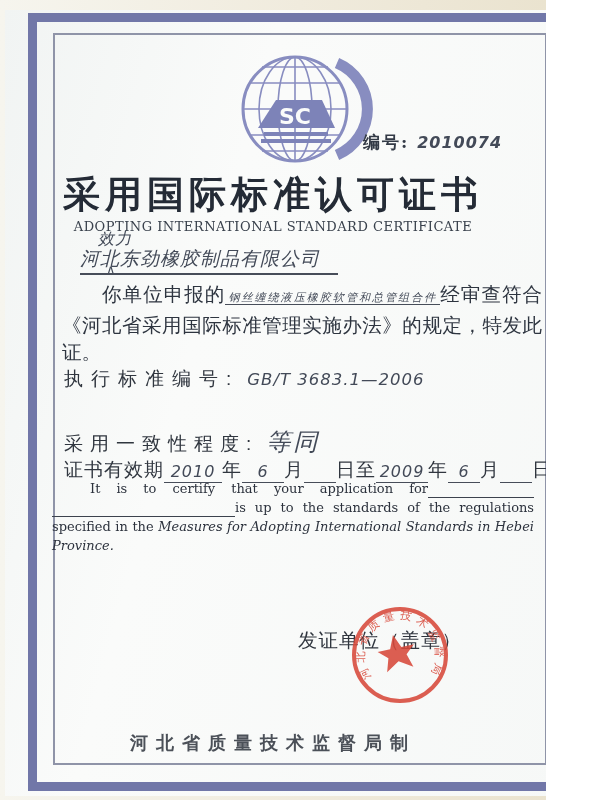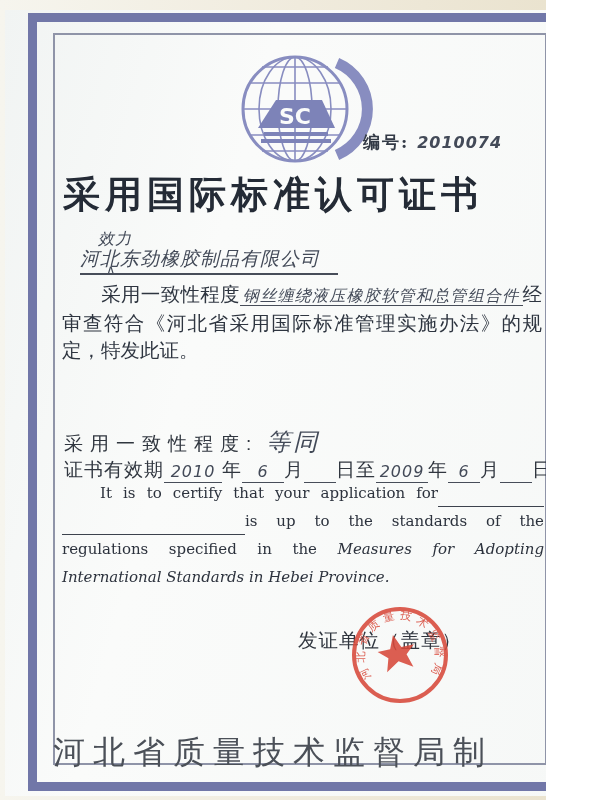--- a/index.html
+++ b/index.html
@@ -40,49 +40,49 @@
   .caret{left:106px;top:262px;font-size:13px;color:#434a58;}
   .company-line{
     left:80px;top:246px;width:258px;height:27px;
     border-bottom:2px solid #474d59;font-size:19px;white-space:nowrap;
   }
   .body-cn{
     left:62px;top:281px;width:480px;font-size:19.5px;line-height:27.5px;
     text-align:justify;color:#2e3540;
   }
   .body-cn .indent{display:inline-block;width:39px;}
-  .u-hw{border-bottom:1.5px solid #474d59;font-size:16px;padding:0 3px;}
+  .u-hw{border-bottom:1.5px solid #474d59;font-size:11px;padding:0 3px;}
   .field{left:64px;white-space:nowrap;font-size:19px;color:#30363f;}
   .field .val{font-size:16.5px;margin-left:8px;}
   .f-exec{top:366px;letter-spacing:8px;}
   .f-exec .val{letter-spacing:1px;}
   .f-intl{top:397px;font-size:18.5px;letter-spacing:0.5px;left:62px;}
   .f-cons{top:426px;letter-spacing:7px;}
   .f-cons .val{font-size:24px;letter-spacing:3px;}
   .f-valid{top:457px;letter-spacing:1px;}
   .blank{
     display:inline-block;border-bottom:1.5px solid #474d59;height:20px;
     text-align:center;vertical-align:bottom;font-size:16px;line-height:20px;
   }
   .w60{width:58px;} .w45{width:42px;} .w34{width:32px;} .w55{width:52px;}
   .english{
-    left:62px;top:479px;width:482px;font-size:15px;line-height:28px;
+    left:52px;top:479px;width:482px;font-size:13px;line-height:19px;
     text-align:justify;color:#2c323d;
   }
   .english .indent{display:inline-block;width:38px;}
   .blank-en{display:inline-block;border-bottom:1.5px solid #3c424d;height:18px;vertical-align:bottom;}
   .bw1{width:106px;} .bw2{width:183px;}
   .issuing{left:298px;top:627px;font-size:19.5px;letter-spacing:1px;color:#30363f;font-family:Liberation Serif, serif;}
   .issue-date{left:292px;top:660px;font-size:19px;color:#30363f;white-space:nowrap;}
   .issue-date .hw{font-size:17px;}
   .gap1{display:inline-block;width:14px;} .gap2{display:inline-block;width:26px;}
   .seal{left:350px;top:605px;width:100px;height:100px;opacity:0.88;}
   .footer{
-    left:0;right:0;top:731px;text-align:center;font-size:32px;
-    letter-spacing:8px;color:#4b5058;font-weight:400;
+    left:0;right:0;top:731px;text-align:center;font-size:18px;
+    letter-spacing:8px;color:#4b5058;font-weight:700;
   }
   .emblem{left:238px;top:50px;}
 </style>
 </head>
 <body>
 
 <div class="stage">
   <div class="paper"></div>
   <div class="border-outer"></div>
   <div class="border-inner"></div>
@@ -109,32 +109,36 @@
     </g>
     <text x="57" y="74" text-anchor="middle" font-size="22" font-weight="bold" fill="#fafbfa" font-family="DejaVu Sans, sans-serif">SC</text>
   </svg>
 
   <div class="abs cert-number serif">
     <span>编号:</span>
     <span class="hw">2010074</span>
   </div>
 
   <div class="abs title serif">采用国际标准认可证书</div>
+  <div class="abs subtitle serif">ADOPTING INTERNATIONAL STANDARD CERTIFICATE</div>
 
   <div class="abs annotation hw">效力</div>
   <div class="abs caret">∧</div>
 
   <div class="abs company-line">
     <span class="hw">河北东劲橡胶制品有限公司</span>
   </div>
 
   <div class="abs body-cn">
-    <span class="indent"></span><span>采用一致性程度</span><span class="hw u-hw">钢丝缠绕液压橡胶软管和总管组合件</span><span>经审查符合《河北省采用国际标准管理实施办法》的规定，特发此证。</span>
+    <span class="indent"></span><span>你单位申报的</span><span class="hw u-hw">钢丝缠绕液压橡胶软管和总管组合件</span><span>经审查符合《河北省采用国际标准管理实施办法》的规定，特发此证。</span>
   </div>
 
+  <div class="abs field f-exec">
+    <span>执行标准编号:</span><span class="hw val">GB/T 3683.1—2006</span>
+  </div>
   <div class="abs field f-cons">
     <span>采用一致性程度:</span><span class="hw val">等同</span>
   </div>
 
   <div class="abs field f-valid">
     <span>证书有效期</span><span class="blank w60 hw">2010</span><span>年</span><span class="blank w45 hw">6</span><span>月</span><span class="blank w34"></span><span>日至</span><span class="blank w55 hw">2009</span><span>年</span><span class="blank w34 hw">6</span><span>月</span><span class="blank w34"></span><span>日</span>
   </div>
 
   <div class="abs english serif">
     <span class="indent"></span><span>It is to certify that your application for</span><span class="blank-en bw1"></span><span class="blank-en bw2"></span><span>is up to the standards of the regulations specified in the</span><span> </span><i>Measures for Adopting International Standards in Hebei Province.</i>

